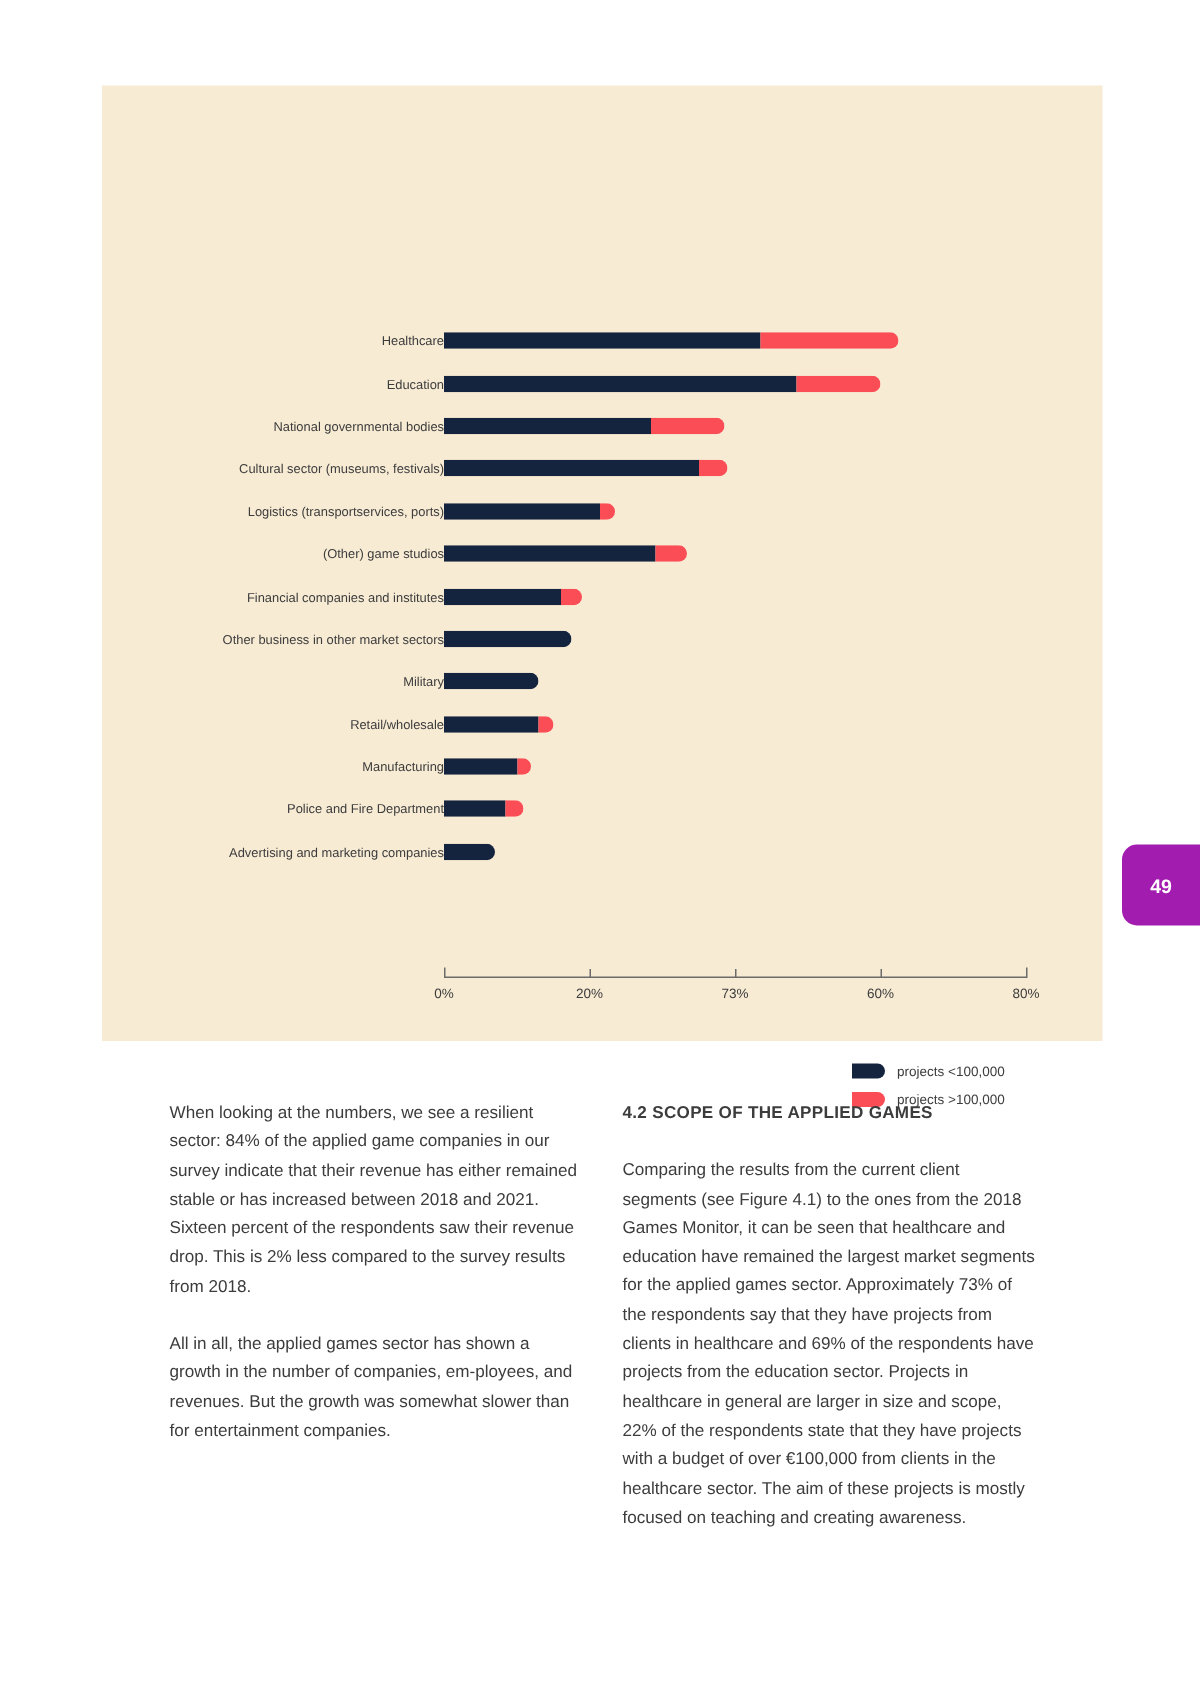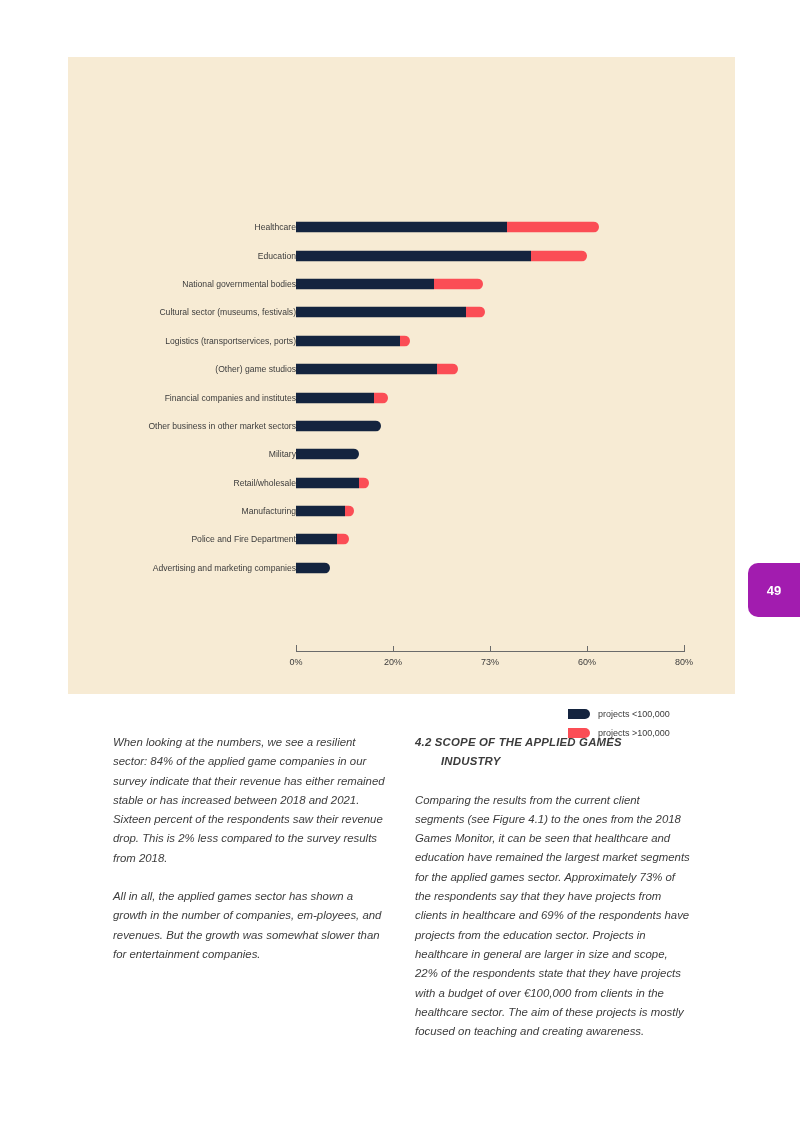--- a/index.html
+++ b/index.html
@@ -187,21 +187,20 @@
   #body-columns {
     position: absolute;
     left: 113px;
     top: 733px;
     width: 580px;
     display: flex;
     gap: 25px;
   }
   .col {
     width: 277px;
-    font-style: italic;
   }
   .col p {
     font-size: 11.4px;
     line-height: 19.3px;
     color: #3c3c3c;
     margin: 0 0 19px 0;
   }
   .section-heading {
     font-size: 11.6px;
     font-weight: bold;
@@ -377,17 +376,16 @@
 
 <div id="body-columns">
   <div class="col">
     <p>When looking at the numbers, we see a resilient sector: 84% of the applied game companies in our survey indicate that their revenue has either remained stable or has increased between 2018 and 2021. Sixteen percent of the respondents saw their revenue drop. This is 2% less compared to the survey results from 2018.</p>
     <p>All in all, the applied games sector has shown a growth in the number of companies, em-ployees, and revenues. But the growth was somewhat slower than for entertainment companies.</p>
   </div>
   <div class="col">
     <p class="section-heading">
       <span>4.2</span>
       <span>SCOPE OF THE APPLIED GAMES</span>
-      <span class="cont">INDUSTRY</span>
     </p>
     <p>Comparing the results from the current client segments (see Figure 4.1) to the ones from the 2018 Games Monitor, it can be seen that healthcare and education have remained the largest market segments for the applied games sector. Approximately 73% of the respondents say that they have projects from clients in healthcare and 69% of the respondents have projects from the education sector. Projects in healthcare in general are larger in size and scope, 22% of the respondents state that they have projects with a budget of over €100,000 from clients in the healthcare sector. The aim of these projects is mostly focused on teaching and creating awareness.</p>
   </div>
 </div>
 
 </body></html>

